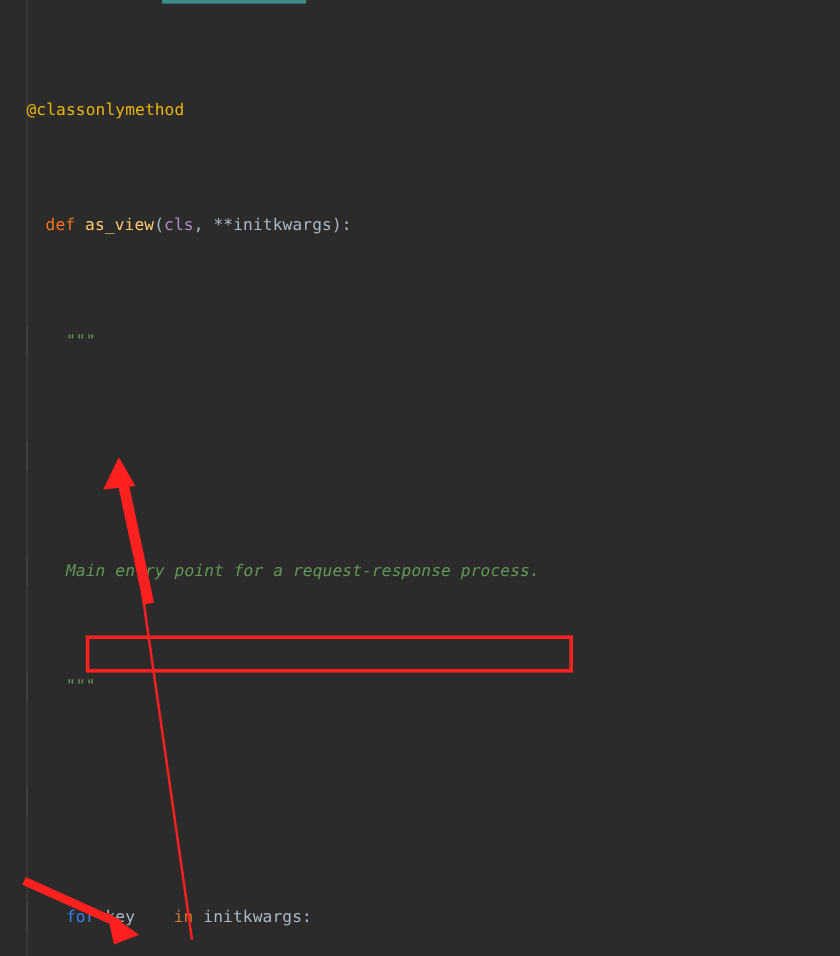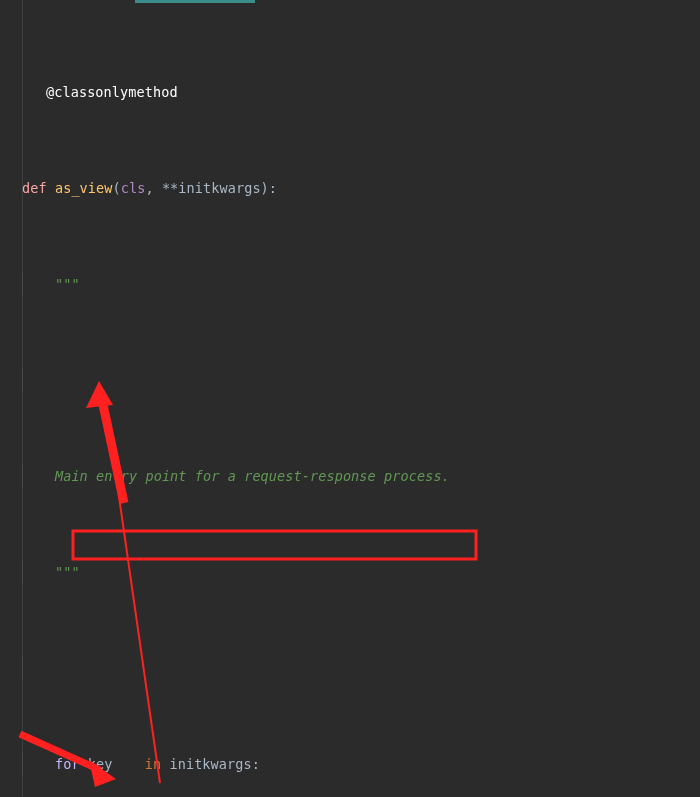--- a/index.html
+++ b/index.html
@@ -43,35 +43,35 @@
 </head>
 <body>
 
 <div id="editor" style="background: rgb(43, 43, 43);">
 
   <div class="gutter"></div>
   <div id="topbar" style="background: rgb(60, 140, 140);"></div>
 
   <div id="code" style="color: rgb(169, 183, 198);">
 
-    <div class="ln"><span class="dec" style="color: #ffffff; padding-left: 24px;">@classonlymethod</span></div>
+    <div class="ln"><span class="dec" style="color: #eab308;">@classonlymethod</span></div>
 
-    <div class="ln"><span class="kw" style="color: #fca5a5;">def</span> <span class="fn" style="color: rgb(255, 198, 109);">as_view</span>(<span class="cls" style="color: rgb(179, 137, 197);">cls</span>, **initkwargs):</div>
+    <div class="ln"><span class="kw" style="color: #f97316; padding-left: 16px;">def</span> <span class="fn" style="color: rgb(255, 198, 109);">as_view</span>(<span class="cls" style="color: rgb(179, 137, 197);">cls</span>, **initkwargs):</div>
 
     <div class="ln"><i class="g g1"></i>    <span class="doc" style="color: rgb(98, 151, 85);">"""</span></div>
 
     <div class="ln"><i class="g g1"></i></div>
 
     <div class="ln"><i class="g g1"></i>    <span class="doc" style="color: rgb(98, 151, 85);">Main entry point for a request-response process.</span></div>
 
     <div class="ln"><i class="g g1"></i>    <span class="doc" style="color: rgb(98, 151, 85);">"""</span></div>
 
     <div class="ln"><i class="g g1"></i></div>
 
-    <div class="ln"><i class="g g1"></i>    <span class="kw" style="color: #c4b5fd;">for</span> key <span class="kw" style="color: rgb(204, 120, 50); margin-left: 24px;">in</span> initkwargs:</div>
+    <div class="ln"><i class="g g1"></i>    <span class="kw" style="color: #3b82f6;">for</span> key <span class="kw" style="color: rgb(204, 120, 50); margin-left: 24px;">in</span> initkwargs:</div>
 
     
 
     
 
     
 
     
 
     

